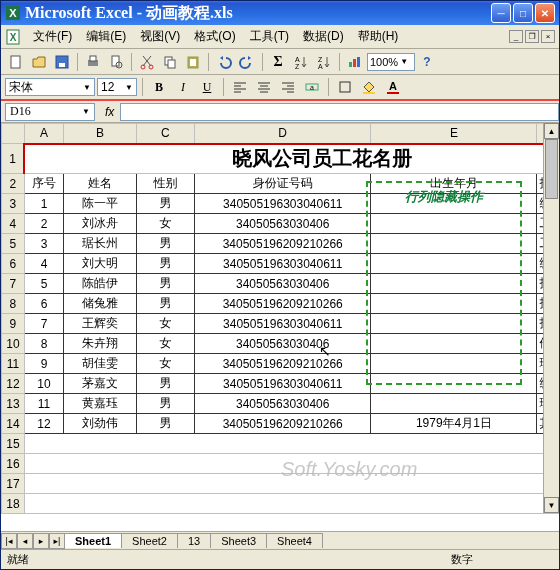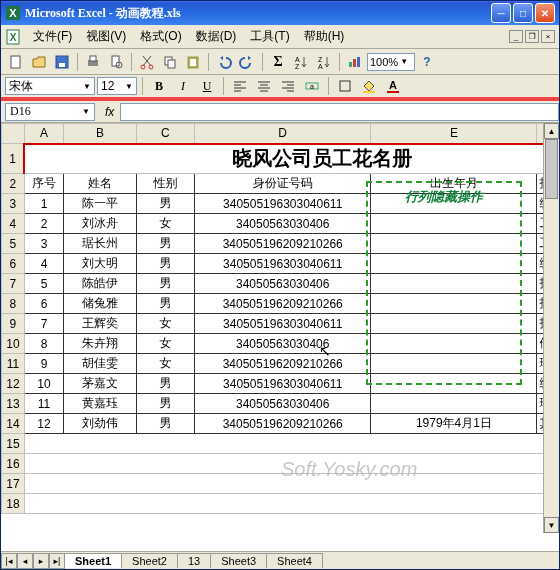--- a/index.html
+++ b/index.html
@@ -1,40 +1,40 @@
 <!DOCTYPE html>
 <html><head>
 <meta charset="utf-8">
 <style>
 * { margin: 0; padding: 0; box-sizing: border-box; }
 body { font-family: "SimSun", Tahoma, sans-serif; font-size: 12px; background: #eee; overflow: hidden; width: 560px; height: 570px; }
 
 .window { background: #ece9d8; width: 560px; height: 570px; border: 1px solid #0a246a; display: flex; flex-direction: column; }
 .titlebar { height: 24px; background: linear-gradient(to bottom, #3a6ee8, #2757d0 10%, #276ae0 50%, #3c82f0); display: flex; align-items: center; padding: 0 4px; color: #fff; }
 .titlebar .icon { width: 16px; height: 16px; margin-right: 4px; display: inline-flex; align-items: center; justify-content: center; }
-.titlebar .title { font-weight: bold; flex: 1; font-size: 12px; font-family: Tahoma, "SimSun"; }
+.titlebar .title { font-weight: bold; flex: 1; font-size: 16px; font-family: Tahoma, "SimSun"; }
 .win-btns { display: flex; gap: 2px; }
 .win-btn { width: 20px; height: 20px; border: 1px solid #fff; border-radius: 3px; display: flex; align-items: center; justify-content: center; font-size: 10px; font-weight: bold; font-family: Tahoma; color: #fff; }
 .win-btn.min { background: linear-gradient(#6f9ef2,#2e61d6); }
 .win-btn.max { background: linear-gradient(#6f9ef2,#2e61d6); }
 .win-btn.close { background: linear-gradient(#f29370,#e04b1f); }
 
 .menubar { height: 24px; background: #ece9d8; border-bottom: 1px solid #aca899; display: flex; align-items: center; padding: 0 4px; gap: 2px; }
 .menubar .app-icon { width: 16px; height: 16px; margin-right: 4px; }
 .menubar .menu-item { padding: 2px 6px; cursor: default; }
 .doc-btns { margin-left: auto; display: flex; gap: 2px; }
 .doc-btn { width: 14px; height: 13px; border: 1px solid #8d8d8d; background: #ece9d8; font-size: 8px; display: flex; align-items: center; justify-content: center; }
 
 .toolbar { height: 26px; background: #ece9d8; border-bottom: 1px solid #aca899; display: flex; align-items: center; padding: 2px 4px; gap: 1px; }
 .tbtn { width: 22px; height: 22px; display: inline-flex; align-items: center; justify-content: center; border-radius: 2px; }
 .tsep { width: 1px; height: 18px; background: #aca899; margin: 0 3px; }
 .zoom-box { width: 48px; height: 18px; background: #fff; border: 1px solid #7f9db9; font-size: 11px; padding: 0 2px; display: flex; align-items: center; }
 .dropdown-arrow { font-size: 8px; color: #000; margin-left: 2px; }
 
-.fmtbar { height: 26px; background: #ece9d8; border-bottom: 4px solid #ef4444; display: flex; align-items: center; padding: 2px 4px; gap: 2px; }
+.fmtbar { height: 26px; background: #ece9d8; border-bottom: 2px solid #ef4444; display: flex; align-items: center; padding: 2px 4px; gap: 2px; }
 .font-box { width: 90px; height: 18px; background: #fff; border: 1px solid #7f9db9; padding: 0 3px; display: flex; align-items: center; }
 .size-box { width: 40px; height: 18px; background: #fff; border: 1px solid #7f9db9; padding: 0 3px; display: flex; align-items: center; }
 
 .formula-bar { height: 22px; background: #ece9d8; border-bottom: 1px solid #aca899; display: flex; align-items: center; }
 .name-box { width: 90px; height: 18px; background: #fff; border: 1px solid #7f9db9; padding: 0 4px; margin: 0 4px; display: flex; align-items: center; font-family: Tahoma; }
 .fx-area { padding: 0 6px; font-style: italic; }
 .formula-input { flex: 1; background: #fff; height: 18px; border: 1px solid #7f9db9; }
 
 .sheet-area { flex: 1; display: flex; flex-direction: column; background: #fff; position: relative; overflow: hidden; }
 .grid-wrap { flex: 1; overflow: hidden; position: relative; }
@@ -104,24 +104,25 @@
   </div>
 
   <div class="menubar">
     <span class="app-icon">
       <svg class="svg-icon" viewBox="0 0 16 16">
           <rect x="2" y="1" width="12" height="14" fill="#fff" stroke="#2a7c46"></rect>
           <text x="8" y="12" text-anchor="middle" fill="#2a7c46" font-size="10" font-weight="bold">X</text>
         </svg>
     </span>
     <span class="menu-item">文件(F)</span>
+    <span class="menu-item">编辑(E)</span>
     <span class="menu-item">视图(V)</span>
     <span class="menu-item">格式(O)</span>
+    <span class="menu-item">工具(T)</span>
     <span class="menu-item">数据(D)</span>
-    <span class="menu-item">工具(T)</span>
     <span class="menu-item">帮助(H)</span>
     <div class="doc-btns">
       <div class="doc-btn">_</div>
       <div class="doc-btn">❐</div>
       <div class="doc-btn">×</div>
     </div>
   </div>
 
   <div class="toolbar">
     <span class="tbtn">
@@ -463,13 +464,17 @@
       </div>
       <div class="sheet-tab active">Sheet1</div>
       <div class="sheet-tab">Sheet2</div>
       <div class="sheet-tab">13</div>
       <div class="sheet-tab">Sheet3</div>
       <div class="sheet-tab">Sheet4</div>
       <div class="scroll-h"></div>
     </div>
   </div>
 
+  <div class="statusbar">
+    <span>就绪</span>
+    <span class="right">数字</span>
+  </div>
 </div>
 
 </body></html>

